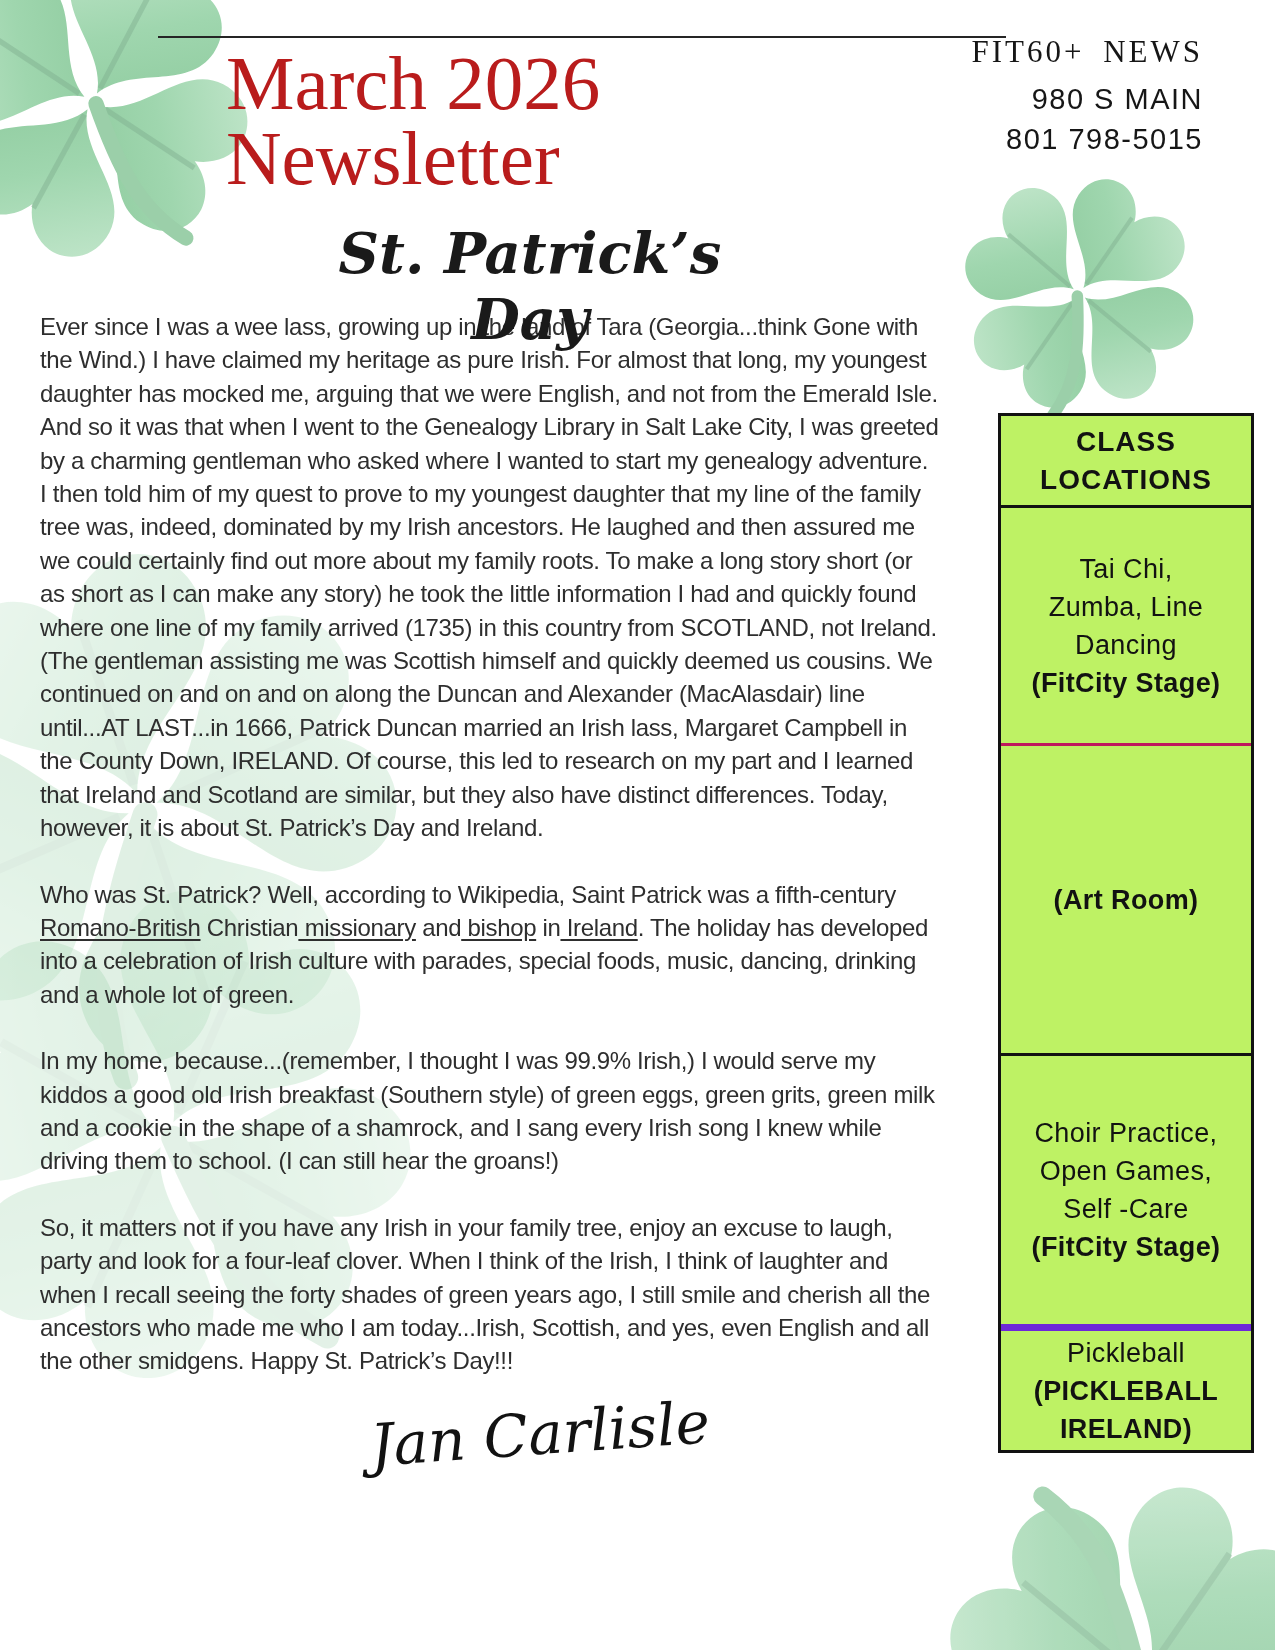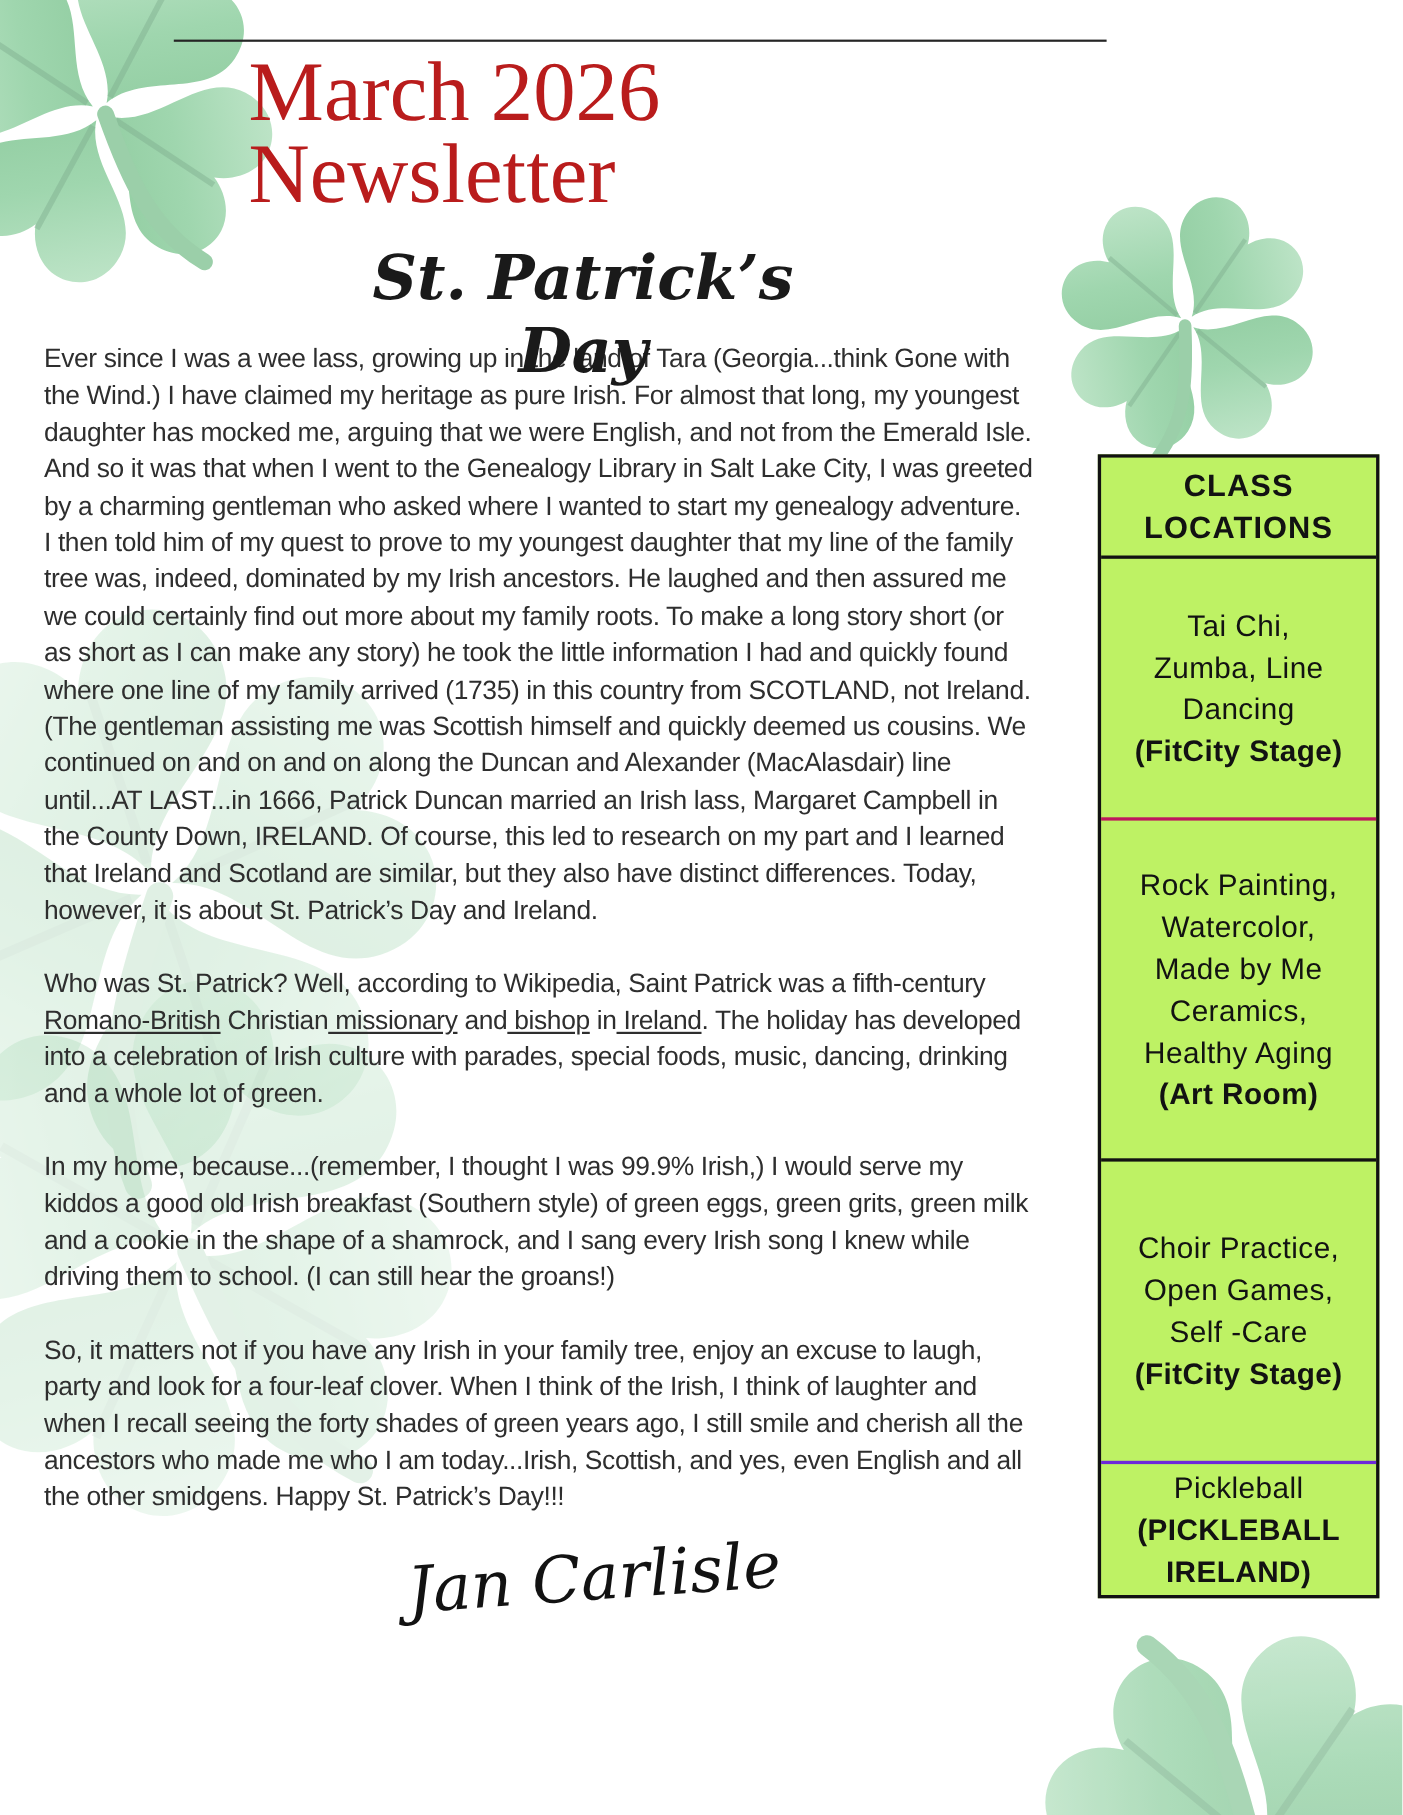--- a/index.html
+++ b/index.html
@@ -64,21 +64,21 @@
     font-weight:bold; font-size:28px; line-height:38px; letter-spacing:1px;
     white-space:pre-line;
   }
   .loc-section {
     box-sizing:border-box; display:flex; flex-direction:column;
     align-items:center; justify-content:center;
     font-size:27px; line-height:38px; letter-spacing:0.4px;
   }
   .loc-section.s1 { height:238px; border-bottom:3px solid #be185d; }
   .loc-section.s2 { height:310px; border-bottom:3px solid #121212; }
-  .loc-section.s3 { height:275px; border-bottom:3px solid #6d28d9; }
+  .loc-section.s3 { height:275px; border-bottom:7px solid #6d28d9; }
   .loc-section.s4 { height:119px; }
   .loc-classes { white-space:pre-line; }
   .loc-room { font-weight:bold; white-space:pre-line; }
 </style>
 </head>
 <body>
 
 <div class="page">
 
   <svg width="0" height="0" style="position:absolute" aria-hidden="true">
@@ -124,20 +124,25 @@
   <svg class="clover" style="left:-100px; top:860px; width:545px; height:583px; transform:rotate(-18deg); opacity:0.27;">
     <use href="#clover" width="545" height="583"></use>
     </svg>
   <svg class="clover" style="left:920px; top:1430px; width:440px; height:470px; transform:rotate(172deg); opacity:0.85;">
     <use href="#clover" width="440" height="470"></use>
     </svg>
 
   <div class="topline"></div>
   <h1 class="title">March 2026
 Newsletter</h1>
+  <div class="contact">
+    <div class="org">FIT60+ NEWS</div>
+    <div class="addr">980 S MAIN</div>
+    <div class="phone">801 798-5015</div>
+  </div>
   <div class="subtitle">St. Patrick’s Day</div>
 
   <div class="article">
     <p>Ever since I was a wee lass, growing up in the land of Tara (Georgia...think Gone with the Wind.) I have claimed my heritage as pure Irish. For almost that long, my youngest daughter has mocked me, arguing that we were English, and not from the Emerald Isle. And so it was that when I went to the Genealogy Library in Salt Lake City, I was greeted by a charming gentleman who asked where I wanted to start my genealogy adventure. I then told him of my quest to prove to my youngest daughter that my line of the family tree was, indeed, dominated by my Irish ancestors. He laughed and then assured me we could certainly find out more about my family roots. To make a long story short (or as short as I can make any story) he took the little information I had and quickly found where one line of my family arrived (1735) in this country from SCOTLAND, not Ireland. (The gentleman assisting me was Scottish himself and quickly deemed us cousins. We continued on and on and on along the Duncan and Alexander (MacAlasdair) line until...AT LAST...in 1666, Patrick Duncan married an Irish lass, Margaret Campbell in the County Down, IRELAND. Of course, this led to research on my part and I learned that Ireland and Scotland are similar, but they also have distinct differences. Today, however, it is about St. Patrick’s Day and Ireland.</p>
     <p><span>Who was St. Patrick? Well, according to Wikipedia, Saint Patrick was a fifth-century</span><span class="wlink"> Romano-British</span><span> Christian</span><span class="wlink"> missionary</span><span> and</span><span class="wlink"> bishop</span><span> in</span><span class="wlink"> Ireland</span><span>. The holiday has developed into a celebration of Irish culture with parades, special foods, music, dancing, drinking and a whole lot of green.</span></p>
     <p>In my home, because...(remember, I thought I was 99.9% Irish,) I would serve my kiddos a good old Irish breakfast (Southern style) of green eggs, green grits, green milk and a cookie in the shape of a shamrock, and I sang every Irish song I knew while driving them to school. (I can still hear the groans!)</p>
     <p>So, it matters not if you have any Irish in your family tree, enjoy an excuse to laugh, party and look for a four-leaf clover. When I think of the Irish, I think of laughter and when I recall seeing the forty shades of green years ago, I still smile and cherish all the ancestors who made me who I am today...Irish, Scottish, and yes, even English and all the other smidgens. Happy St. Patrick’s Day!!!</p>
   </div>
 
   <div class="signature">Jan Carlisle</div>
@@ -145,25 +150,20 @@
   <aside class="locations">
     <div class="loc-header">CLASS
 LOCATIONS</div>
     <div class="loc-section s1">
       <div class="loc-classes">Tai Chi,
 Zumba, Line
 Dancing</div>
       <div class="loc-room">(FitCity Stage)</div>
     </div>
     <div class="loc-section s2">
-      <div class="loc-classes">Rock Painting,
-Watercolor,
-Made by Me
-Ceramics,
-Healthy Aging</div>
       <div class="loc-room">(Art Room)</div>
     </div>
     <div class="loc-section s3">
       <div class="loc-classes">Choir Practice,
 Open Games,
 Self -Care</div>
       <div class="loc-room">(FitCity Stage)</div>
     </div>
     <div class="loc-section s4">
       <div class="loc-classes">Pickleball</div>

